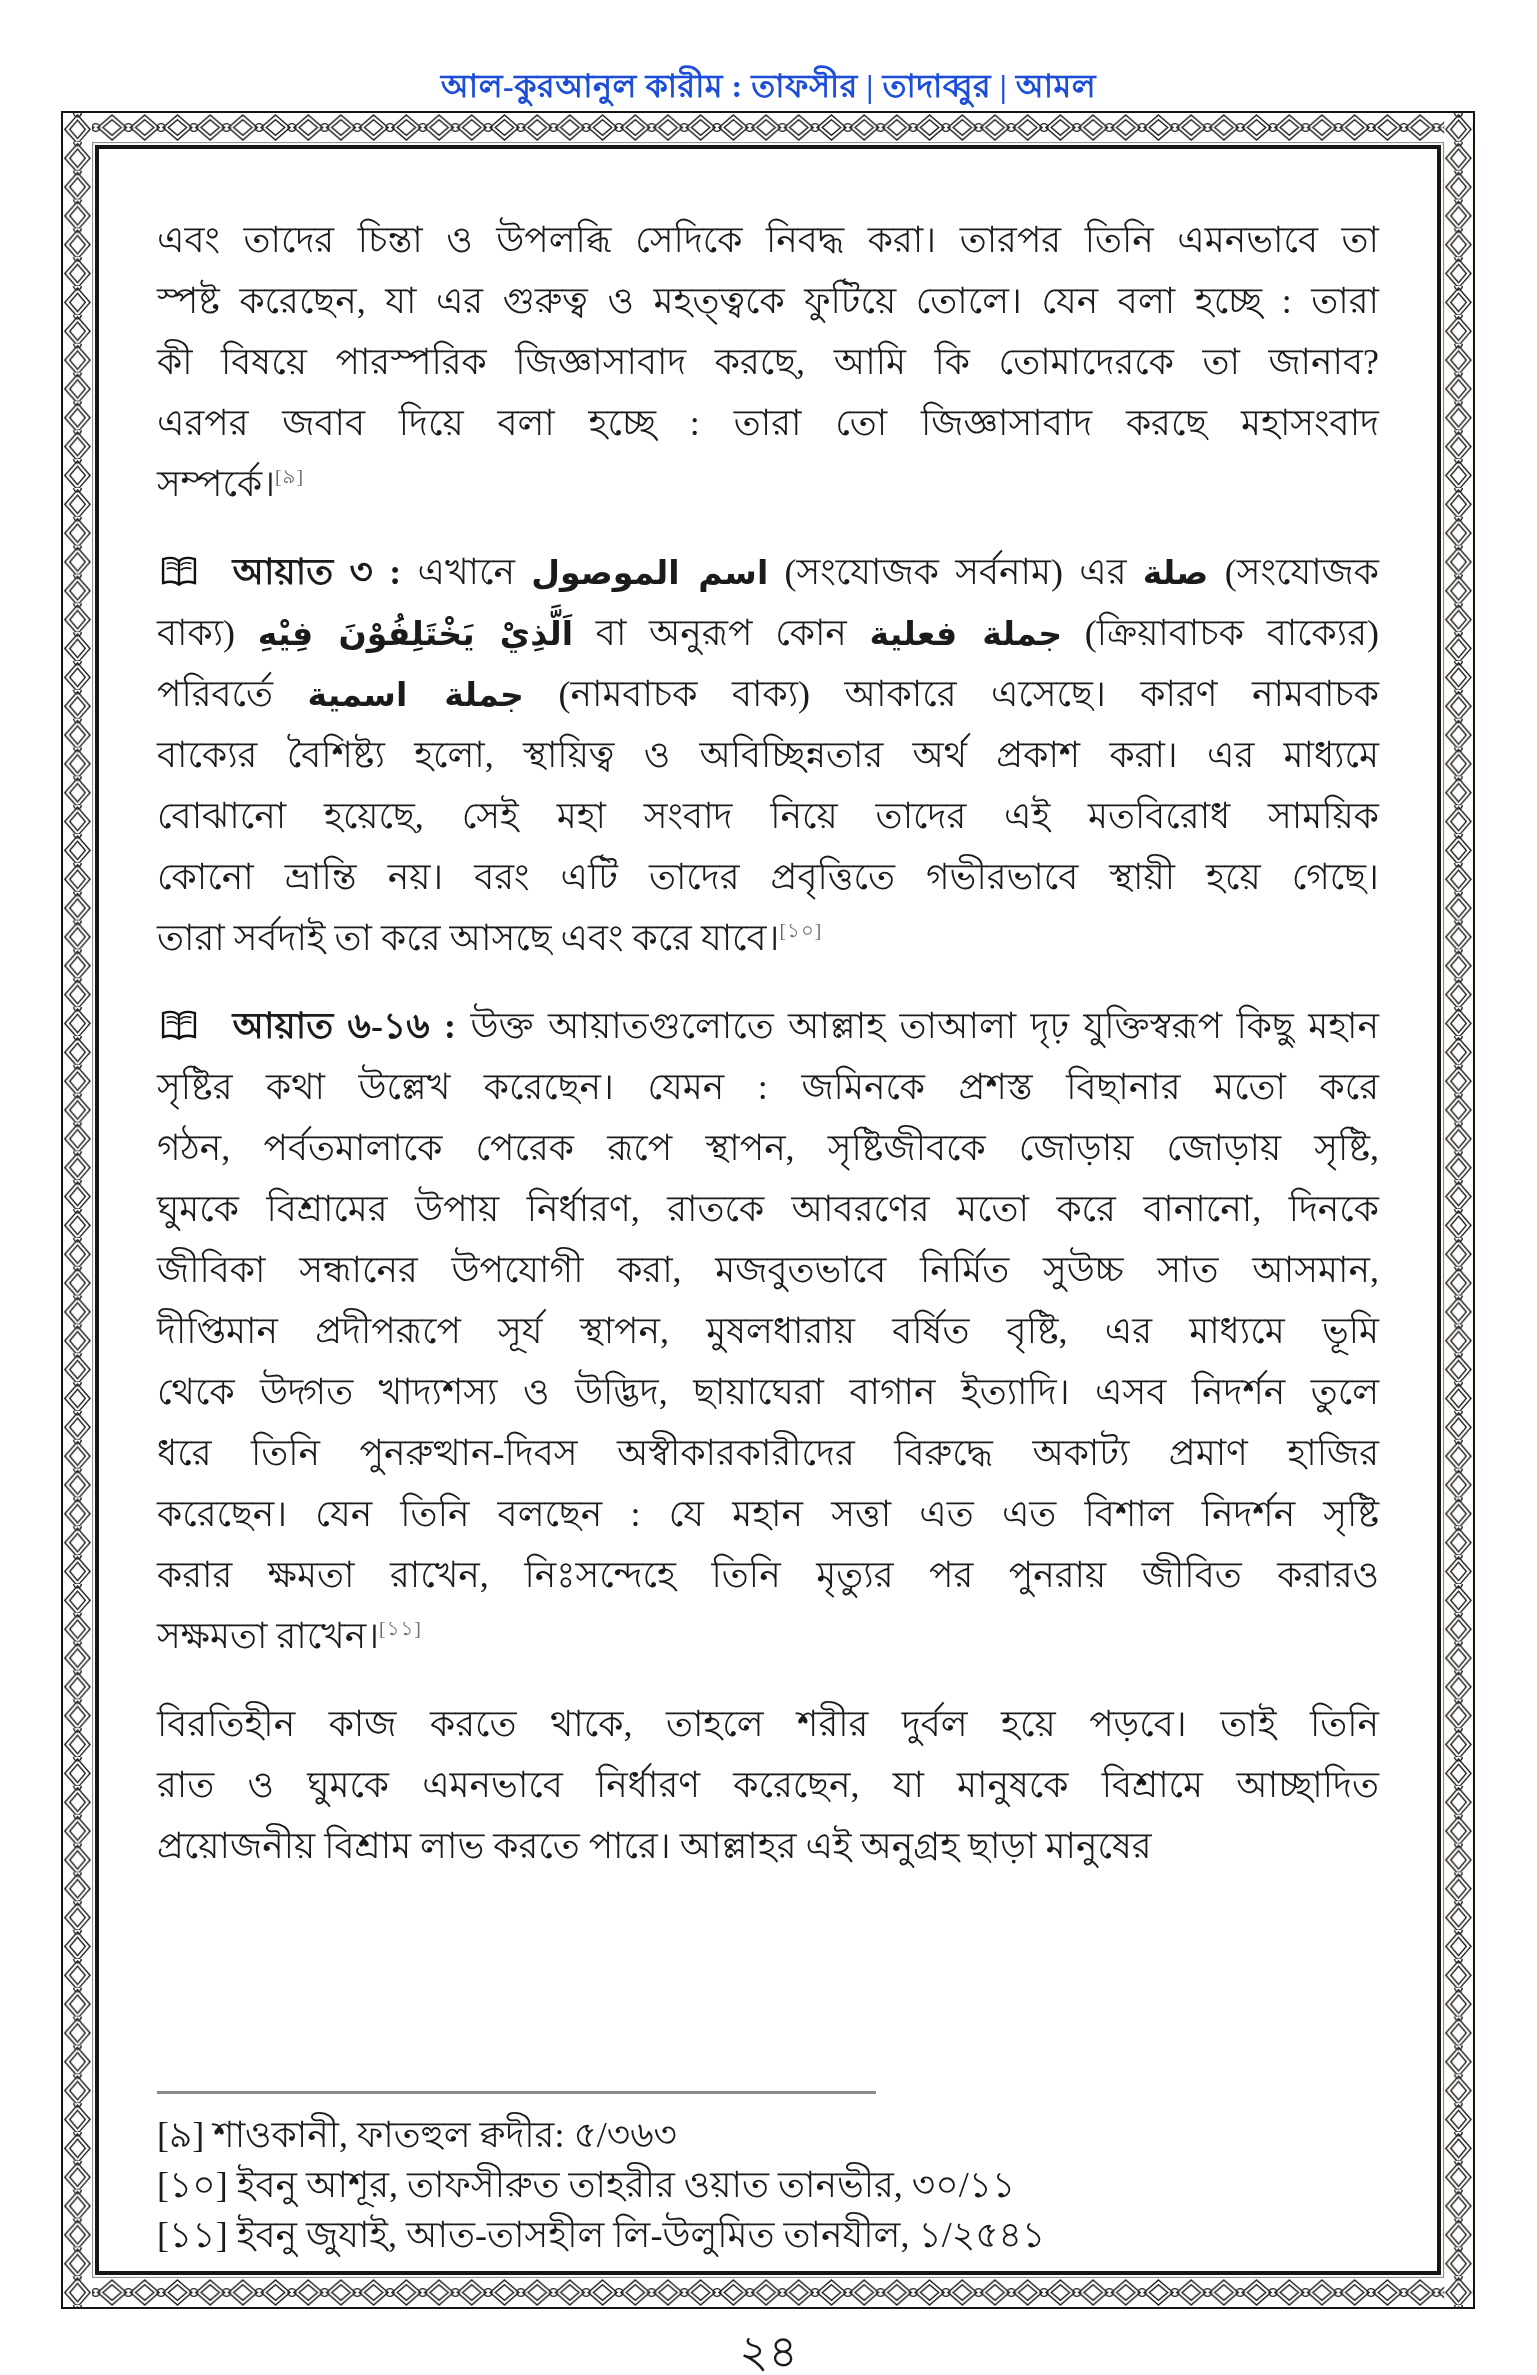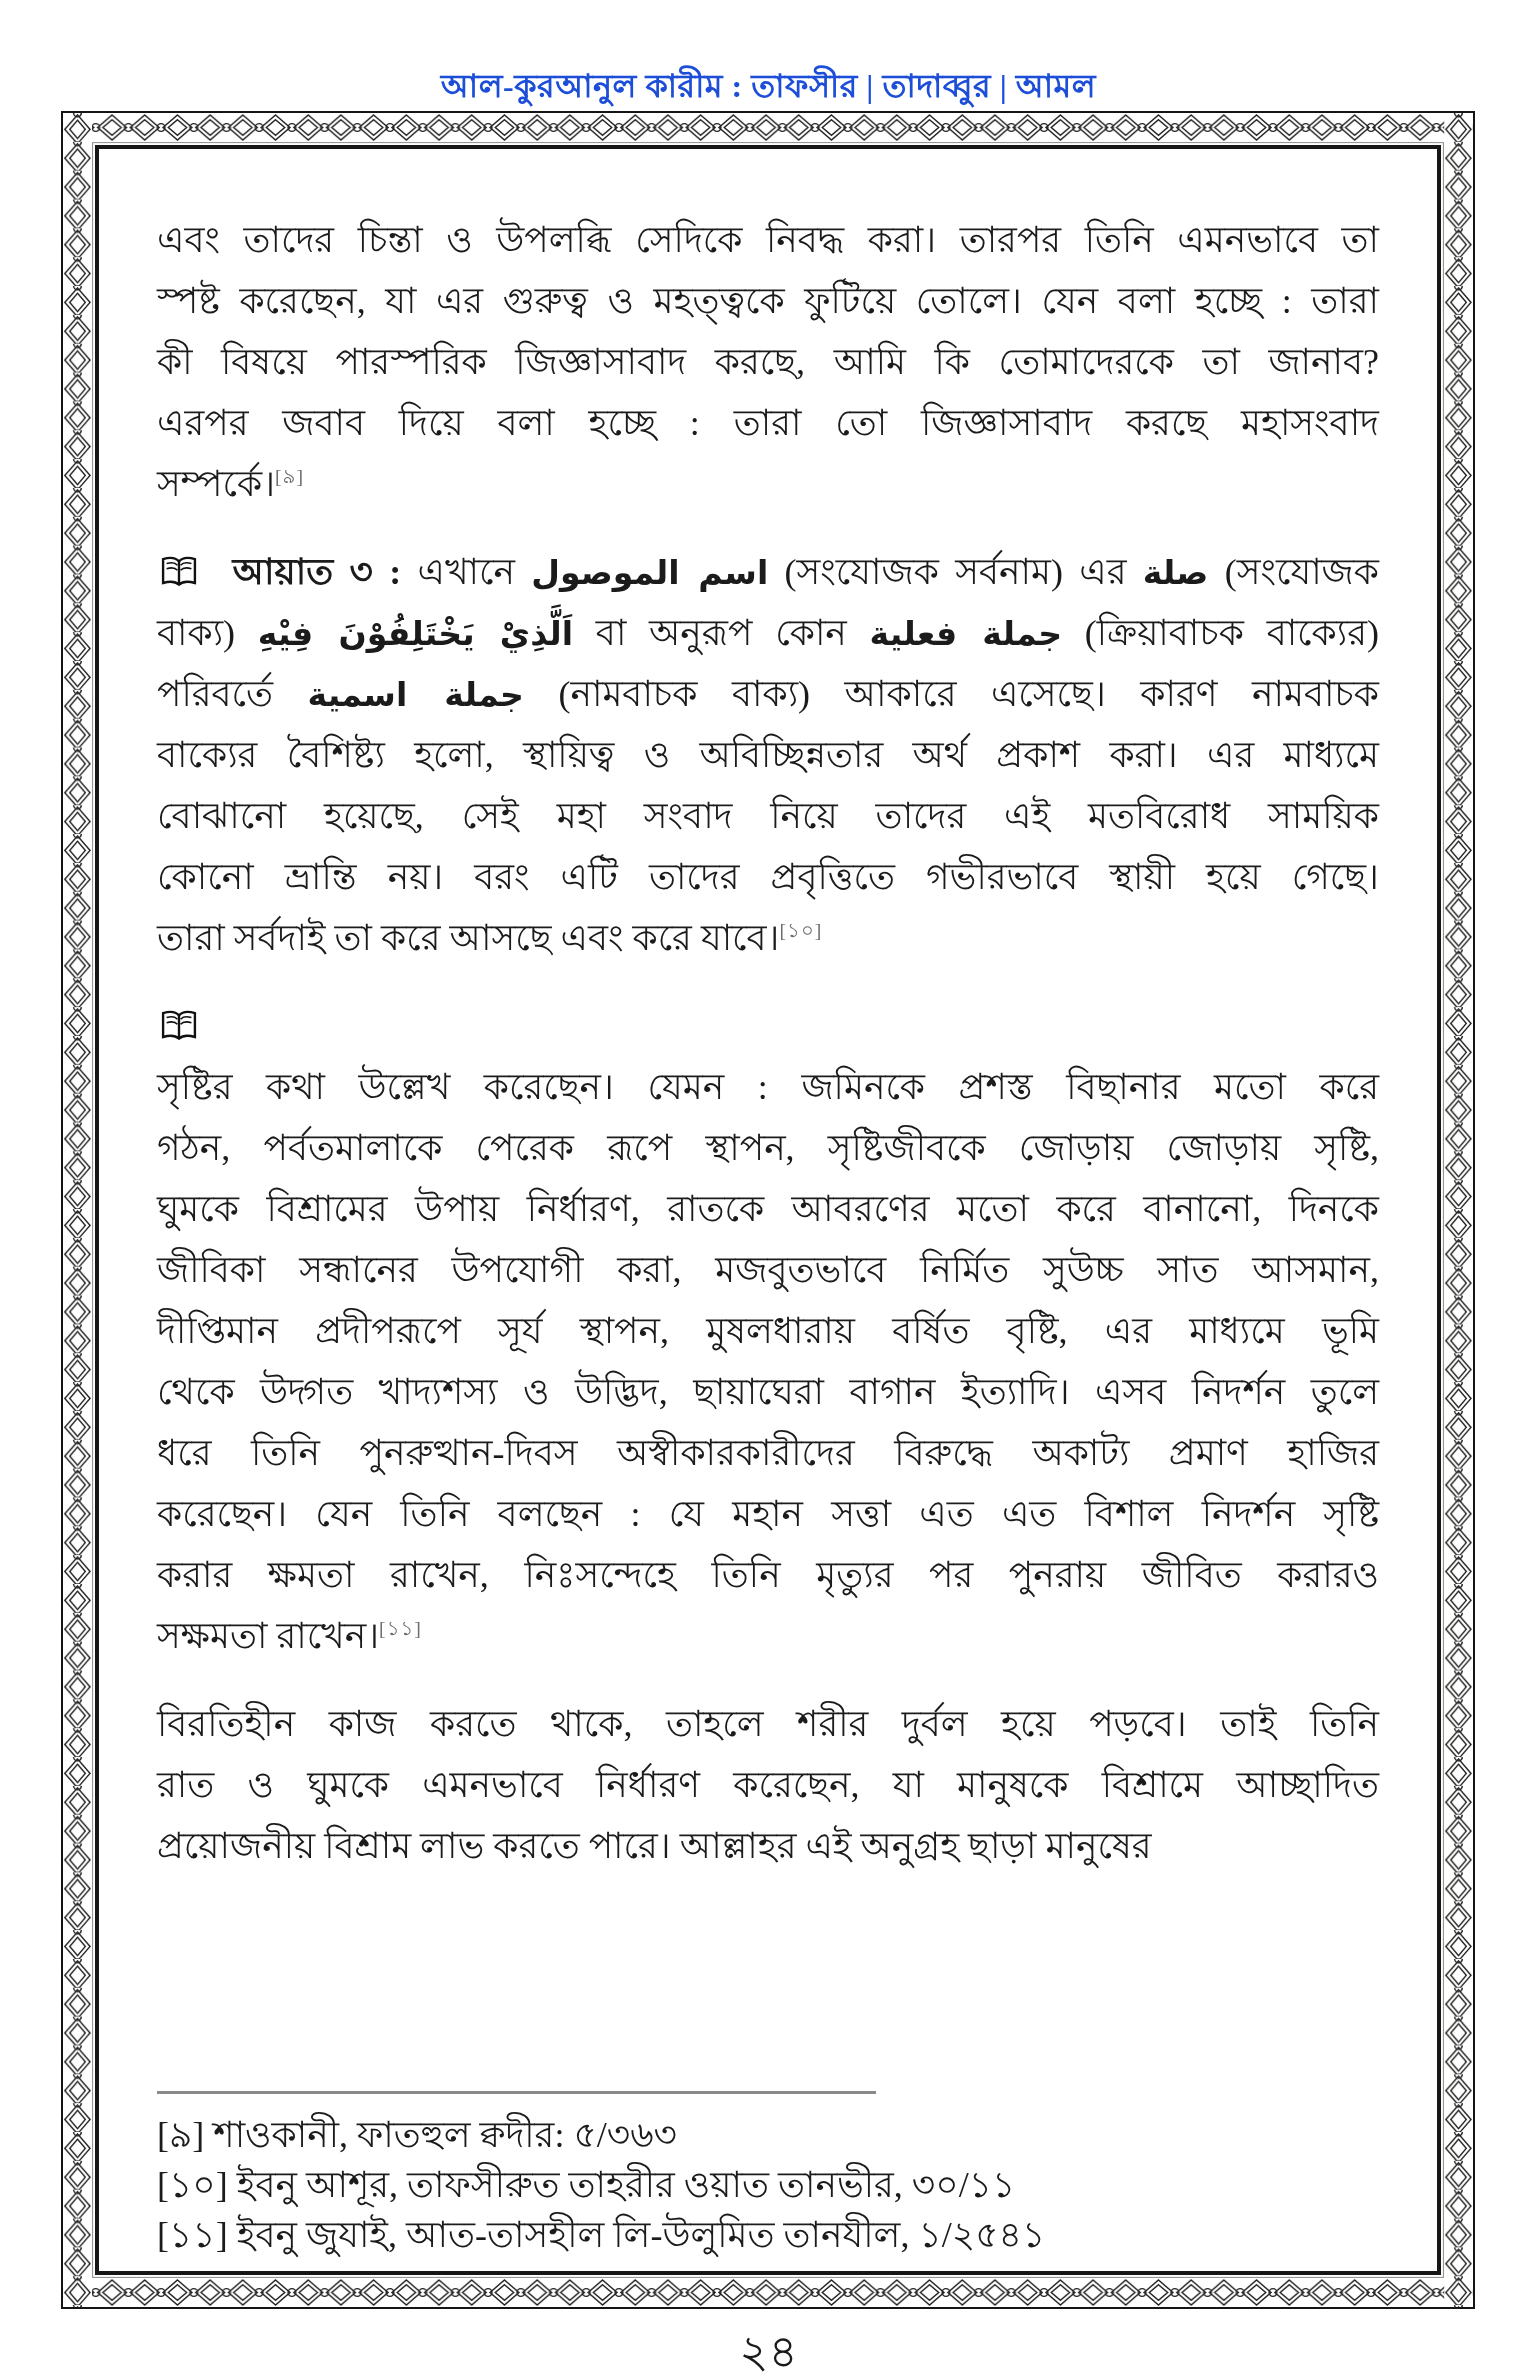--- a/index.html
+++ b/index.html
@@ -18,21 +18,21 @@
     font-size: 32px; font-weight: 600; color: #1d4ed8;
     letter-spacing: 0.5px;
   }
 
   
   .frame {
     position: absolute; left: 61px; top: 111px;
     width: 1414px; height: 2198px;
     border: 2.9px solid #141414;
     box-sizing: border-box;
-    background: #fef9c3;
+    background: #fdba74;
   }
   .band { position: absolute; display: block; }
   .band-top    { left: 0; top: 0;    width: 100%; height: 29px; }
   .band-bottom { left: 0; bottom: 0; width: 100%; height: 29px; }
   .band-left   { left: 0; top: 0;    width: 29px; height: 100%; }
   .band-right  { right: 0; top: 0;   width: 29px; height: 100%; }
 
   .content-box {
     position: absolute; left: 32px; top: 32px; right: 32px; bottom: 32px;
     border: 4.8px solid #161616;
@@ -153,21 +153,21 @@
     </div>
 
     <div class="section">
       <div class="line">
         <span class="book-icon">
           <svg viewBox="0 0 26 22">
             <path d="M13 4 C11 1.8 7 1.4 3 2.6 V17.6 C7 16.4 11 16.8 13 18.6 C15 16.8 19 16.4 23 17.6 V2.6 C19 1.4 15 1.8 13 4 Z" fill="none" stroke="#111" stroke-width="1.5"></path>
             <path d="M13 4 V18.6" fill="none" stroke="#111" stroke-width="1.5"></path>
             <path d="M5.2 5.4 C8 4.6 10.8 5 12 6.4 M5.2 8.6 C8 7.8 10.8 8.2 12 9.6 M14 6.4 C15.2 5 18 4.6 20.8 5.4 M14 9.6 C15.2 8.2 18 7.8 20.8 8.6" fill="none" stroke="#111" stroke-width="1"></path>
           </svg>
-        </span>
+        </span><span><span class="bh">আয়াত ৬-১৬ : </span><span>উক্ত আয়াতগুলোতে আল্লাহ তাআলা দৃঢ় যুক্তিস্বরূপ কিছু মহান</span></span>
       </div>
       <div class="line"><span>সৃষ্টির কথা উল্লেখ করেছেন। যেমন : জমিনকে প্রশস্ত বিছানার মতো করে</span></div>
       <div class="line"><span>গঠন, পর্বতমালাকে পেরেক রূপে স্থাপন, সৃষ্টিজীবকে জোড়ায় জোড়ায় সৃষ্টি,</span></div>
       <div class="line"><span>ঘুমকে বিশ্রামের উপায় নির্ধারণ, রাতকে আবরণের মতো করে বানানো, দিনকে</span></div>
       <div class="line"><span>জীবিকা সন্ধানের উপযোগী করা, মজবুতভাবে নির্মিত সুউচ্চ সাত আসমান,</span></div>
       <div class="line"><span>দীপ্তিমান প্রদীপরূপে সূর্য স্থাপন, মুষলধারায় বর্ষিত বৃষ্টি, এর মাধ্যমে ভূমি</span></div>
       <div class="line"><span>থেকে উদ্গত খাদ্যশস্য ও উদ্ভিদ, ছায়াঘেরা বাগান ইত্যাদি। এসব নিদর্শন তুলে</span></div>
       <div class="line"><span>ধরে তিনি পুনরুত্থান-দিবস অস্বীকারকারীদের বিরুদ্ধে অকাট্য প্রমাণ হাজির</span></div>
       <div class="line"><span>করেছেন। যেন তিনি বলছেন : যে মহান সত্তা এত এত বিশাল নিদর্শন সৃষ্টি</span></div>
       <div class="line"><span>করার ক্ষমতা রাখেন, নিঃসন্দেহে তিনি মৃত্যুর পর পুনরায় জীবিত করারও</span></div>

